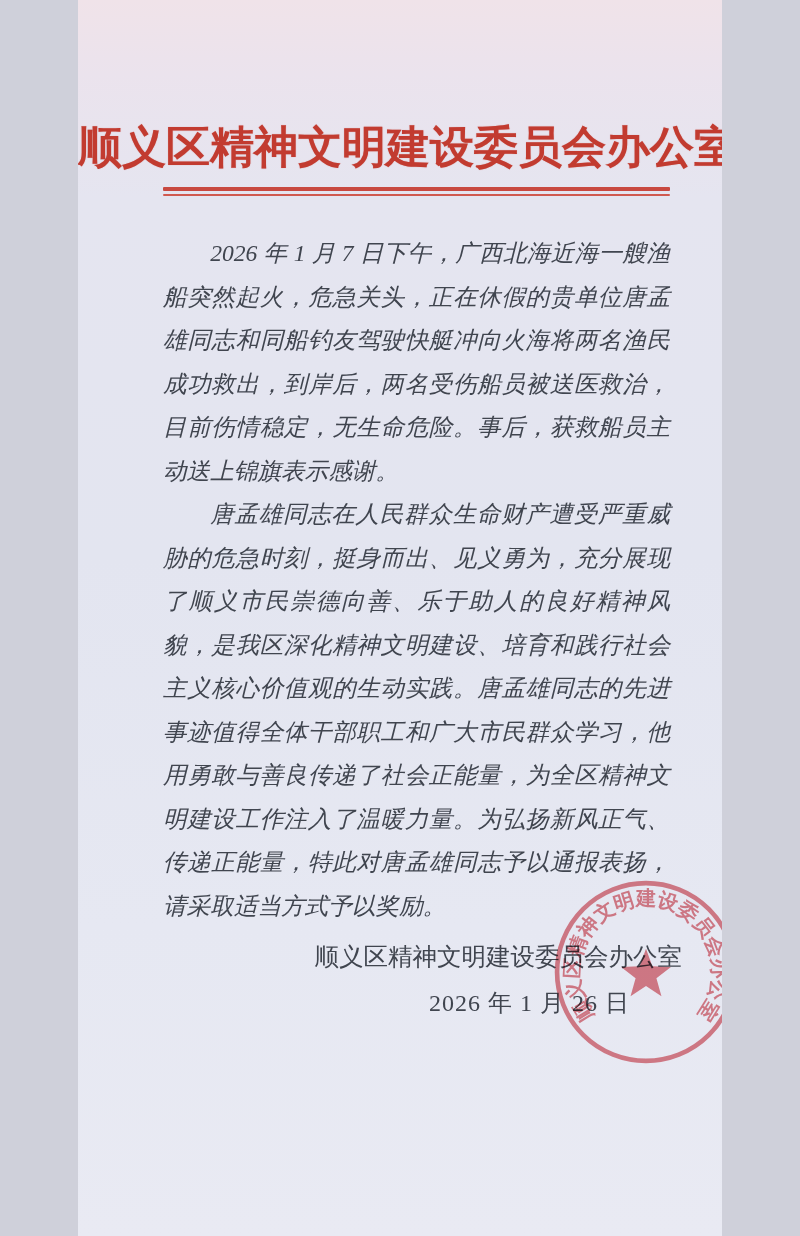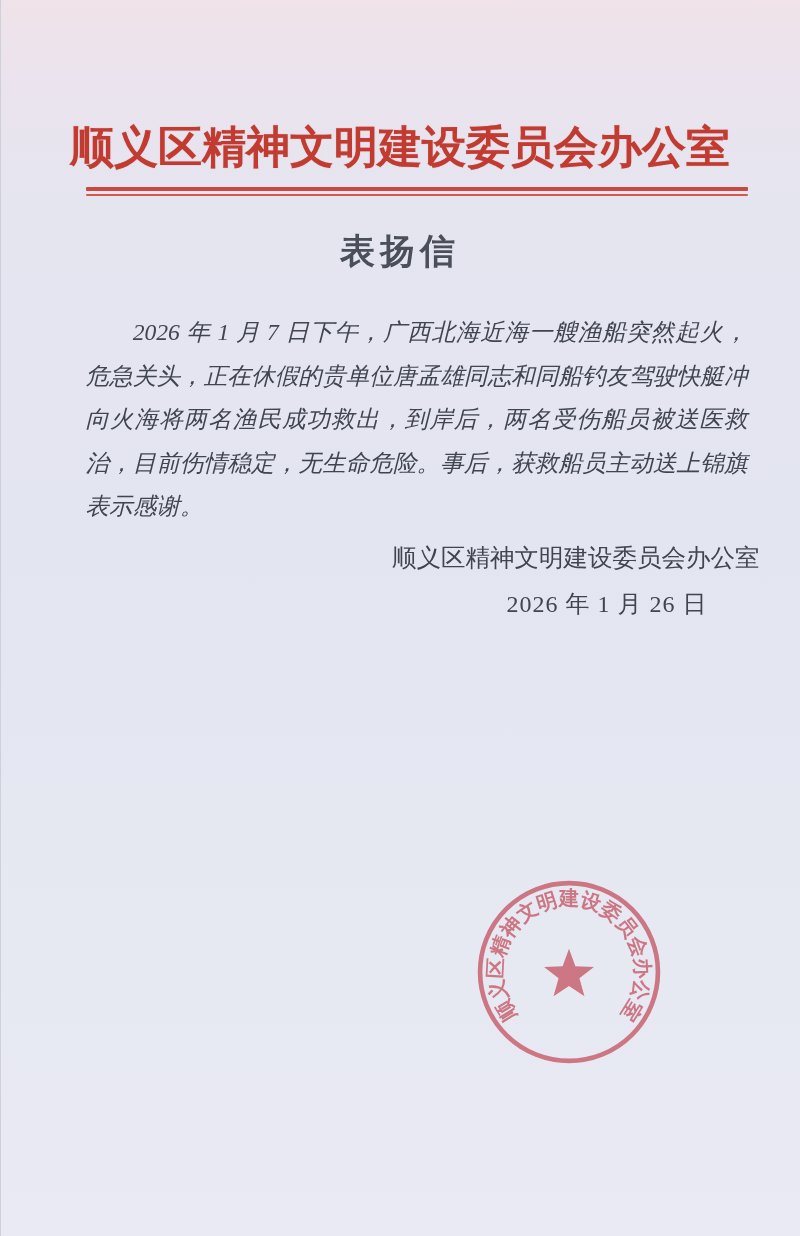--- a/index.html
+++ b/index.html
@@ -1,18 +1,18 @@
 <!DOCTYPE html>
 <html><head>
 <meta charset="utf-8">
 <style>
   html,body{margin:0;padding:0;background:#cfd0da;}
   .page{
     position:relative;
-    width:799px;height:1236px;
+    width:644px;height:1236px;
     margin:0 auto;
     overflow:hidden;
     background:linear-gradient(180deg,#f0e3e9 0%,#ebe3ed 6%,#e5e5f0 16%,#e3e5f0 45%,#e6e8f2 75%,#e9eaf3 100%);
     font-family:"Liberation Serif","DejaVu Serif",serif;
   }
   .letterhead{
     padding-top:118px;
     text-align:center;
     color:#c23b30;
     font-size:44px;
@@ -69,24 +69,24 @@
 
 <div class="page">
 
   <div class="letterhead">顺义区精神文明建设委员会办公室</div>
 
   <div class="rules">
     <div class="rule-thick"></div>
     <div class="rule-thin"></div>
   </div>
 
-  <div class="doc-title">表扬信</div>
 
   <div class="letter-body">
     <p class="para">2026 年 1 月 7 日下午，广西北海近海一艘渔船突然起火，危急关头，正在休假的贵单位唐孟雄同志和同船钓友驾驶快艇冲向火海将两名渔民成功救出，到岸后，两名受伤船员被送医救治，目前伤情稳定，无生命危险。事后，获救船员主动送上锦旗表示感谢。</p>
+    <p class="para">唐孟雄同志在人民群众生命财产遭受严重威胁的危急时刻，挺身而出、见义勇为，充分展现了顺义市民崇德向善、乐于助人的良好精神风貌，是我区深化精神文明建设、培育和践行社会主义核心价值观的生动实践。唐孟雄同志的先进事迹值得全体干部职工和广大市民群众学习，他用勇敢与善良传递了社会正能量，为全区精神文明建设工作注入了温暖力量。为弘扬新风正气、传递正能量，特此对唐孟雄同志予以通报表扬，请采取适当方式予以奖励。</p>
   </div>
 
   <div class="signature-block">
     <div class="signature-line">顺义区精神文明建设委员会办公室</div>
     <div class="date-line">2026 年 1 月 26 日</div>
   </div>
 
   <svg class="seal" viewBox="0 0 190 190" xmlns="http://www.w3.org/2000/svg">
     <defs>
       <path id="sealArc" d="M 46.7,140 A 66,66 0 1 1 143.3,140" fill="none"></path>

